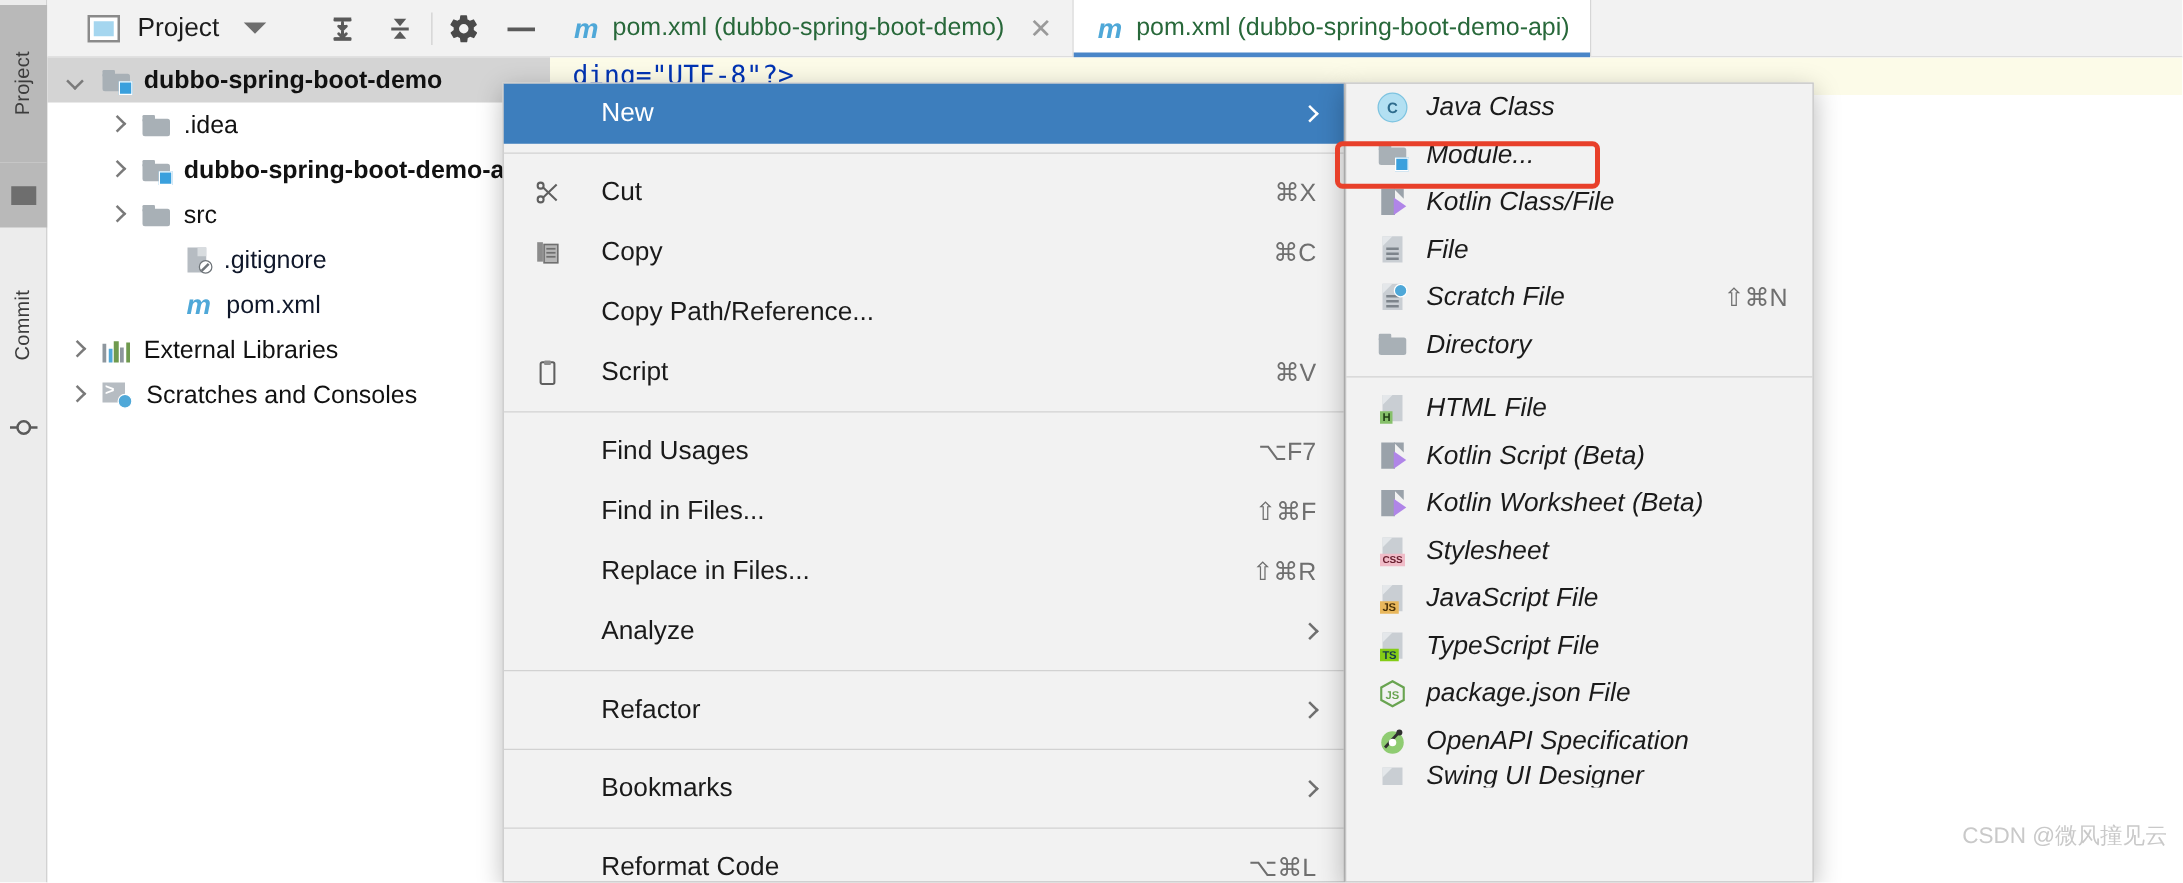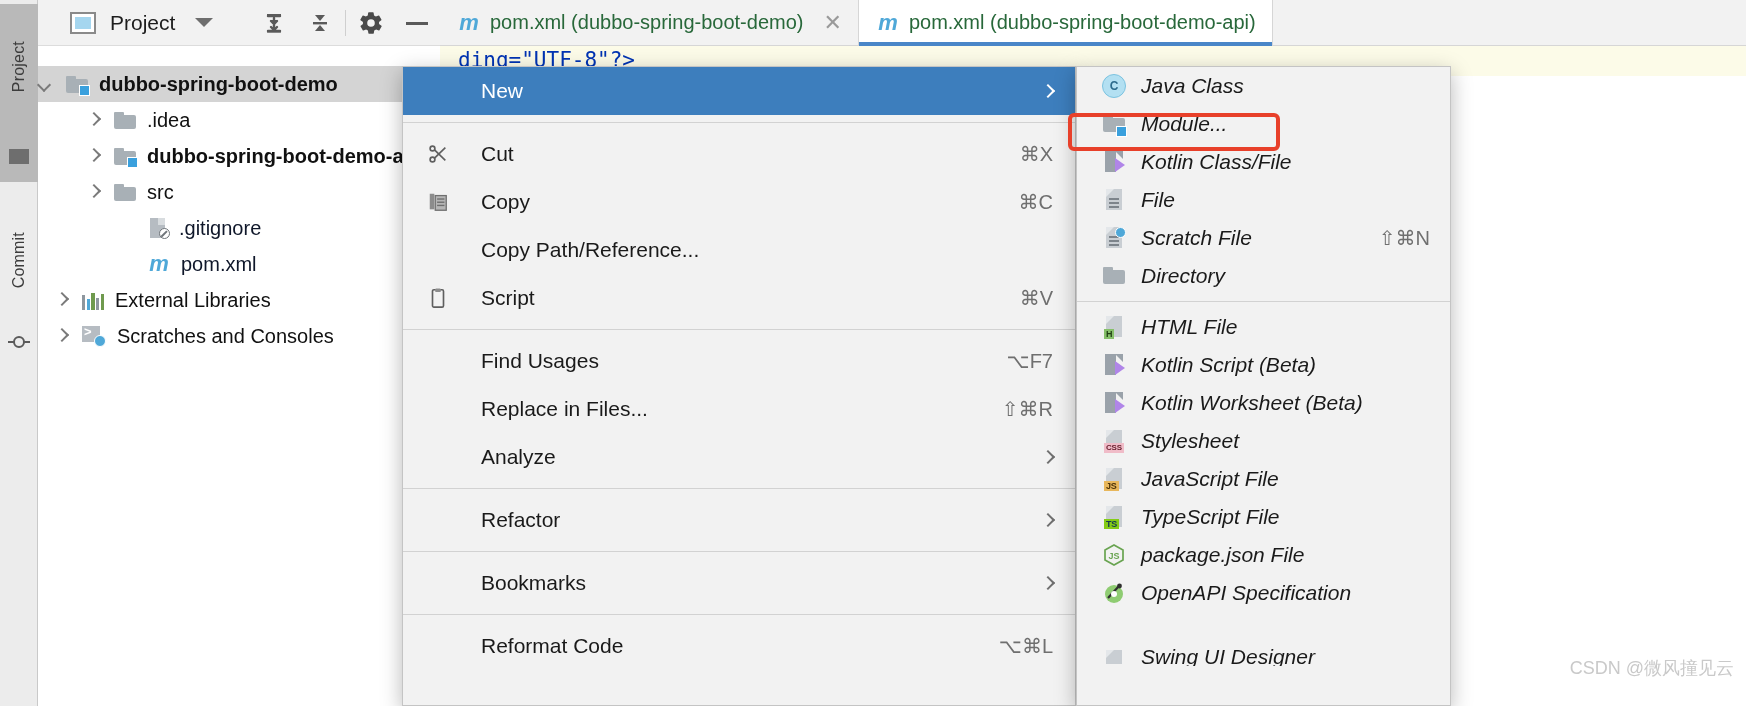--- a/index.html
+++ b/index.html
@@ -306,21 +306,21 @@
           </svg>
         </div>
         <div class="ptool">
           <span style="display:block;width:22px;height:3px;background:#5a5a5a;"></span>
         </div>
       </div>
     </div>
 
     <div class="tree">
 
-      <div class="row selected" style="margin-top:20px;">
+      <div class="row selected" style="padding-left:16px;">
         <span class="arrow down"></span>
         <span class="folder module" style="margin-left:14px;">
           <span class="tab"></span>
             <span class="body"></span>
             <span class="badge"></span>
         </span>
         <span class="lbl bold">dubbo-spring-boot-demo</span>
       </div>
 
       <div class="row" style="padding-left:48px;">
@@ -469,20 +469,25 @@
     </div>
 
     <div class="msep"></div>
 
     <div class="mitem">
       <span class="mico"></span>
       <span class="mtext">Find Usages</span>
       <span class="mshort">⌥F7</span>
     </div>
 
+    <div class="mitem">
+      <span class="mico"></span>
+      <span class="mtext">Find in Files...</span>
+      <span class="mshort">⇧⌘F</span>
+    </div>
 
     <div class="mitem">
       <span class="mico"></span>
       <span class="mtext">Replace in Files...</span>
       <span class="mshort">⇧⌘R</span>
     </div>
 
     <div class="mitem">
       <span class="mico"></span>
       <span class="mtext">Analyze</span>
@@ -671,21 +676,21 @@
         <svg width="24" height="24" viewBox="0 0 24 24">
           <circle cx="12" cy="13" r="9" fill="#8fcc72"></circle>
           <path d="M6 17 L17 5" stroke="#2f2f2f" stroke-width="2.2"></path>
           <circle cx="17.5" cy="5" r="2.4" fill="#2f2f2f"></circle>
           <circle cx="12" cy="13" r="3" fill="#ffffff"></circle>
         </svg>
       </span>
       <span class="stext">OpenAPI Specification</span>
     </div>
 
-    <div class="sitem" style="height:18px;overflow:hidden;margin-top:36px;">
+    <div class="sitem" style="height:18px;overflow:hidden;">
       <span class="sico">
         <span class="doc" style="height:16px;">
             <span class="sheet" style="height:14px;"></span>
             <span class="fold"></span>
           </span>
       </span>
       <span class="stext">Swing UI Designer</span>
     </div>
   </div>
 

